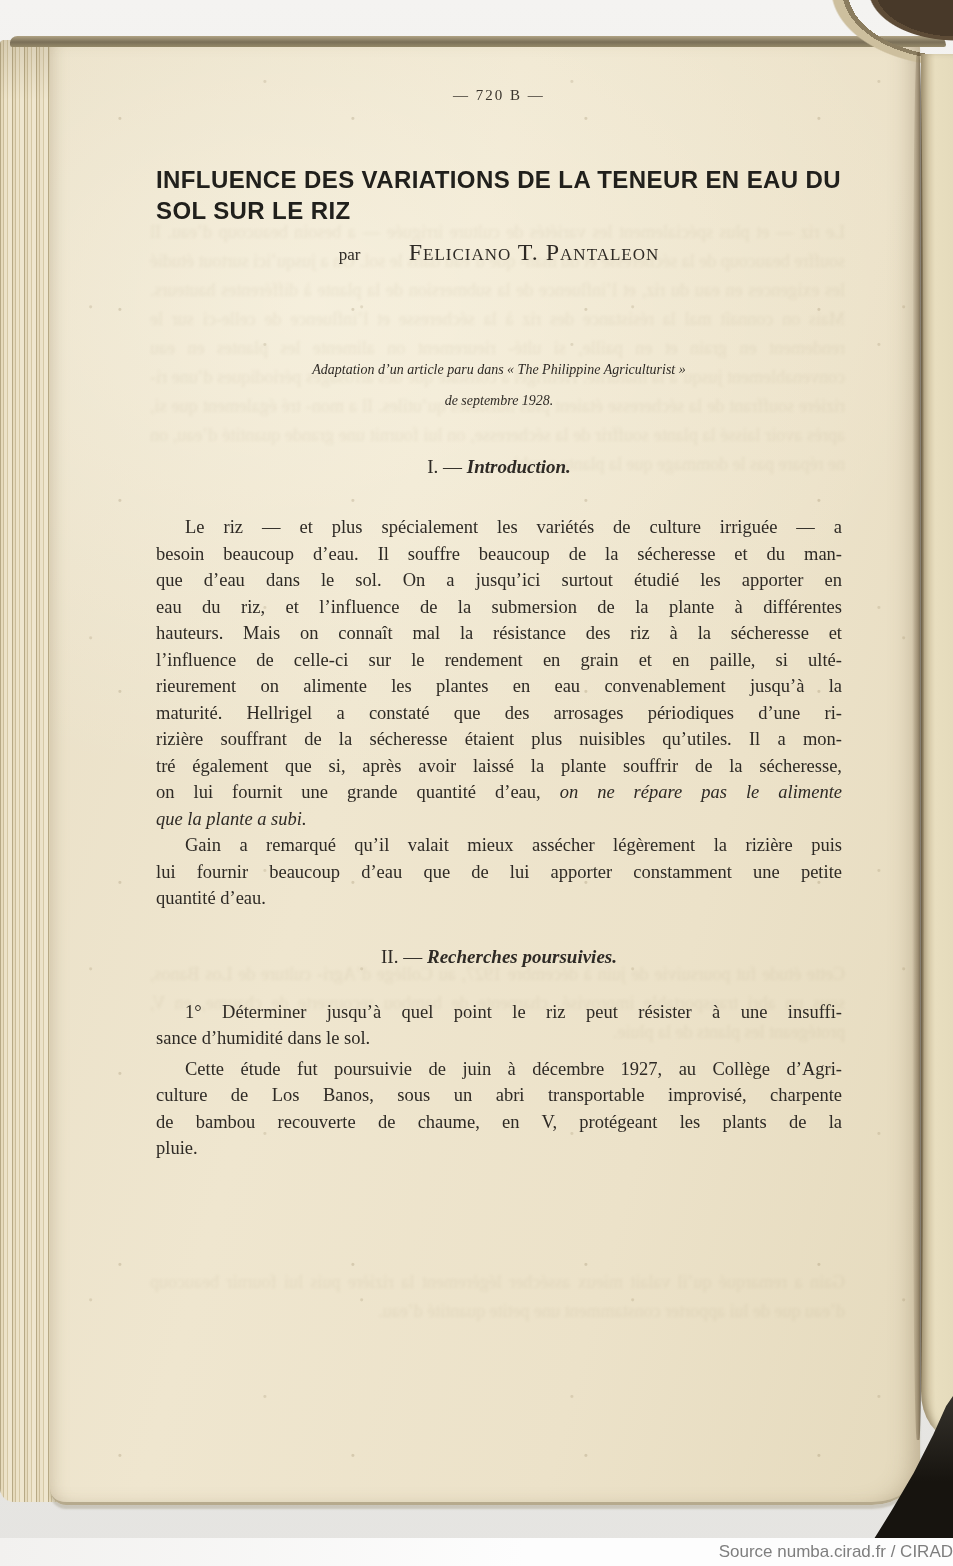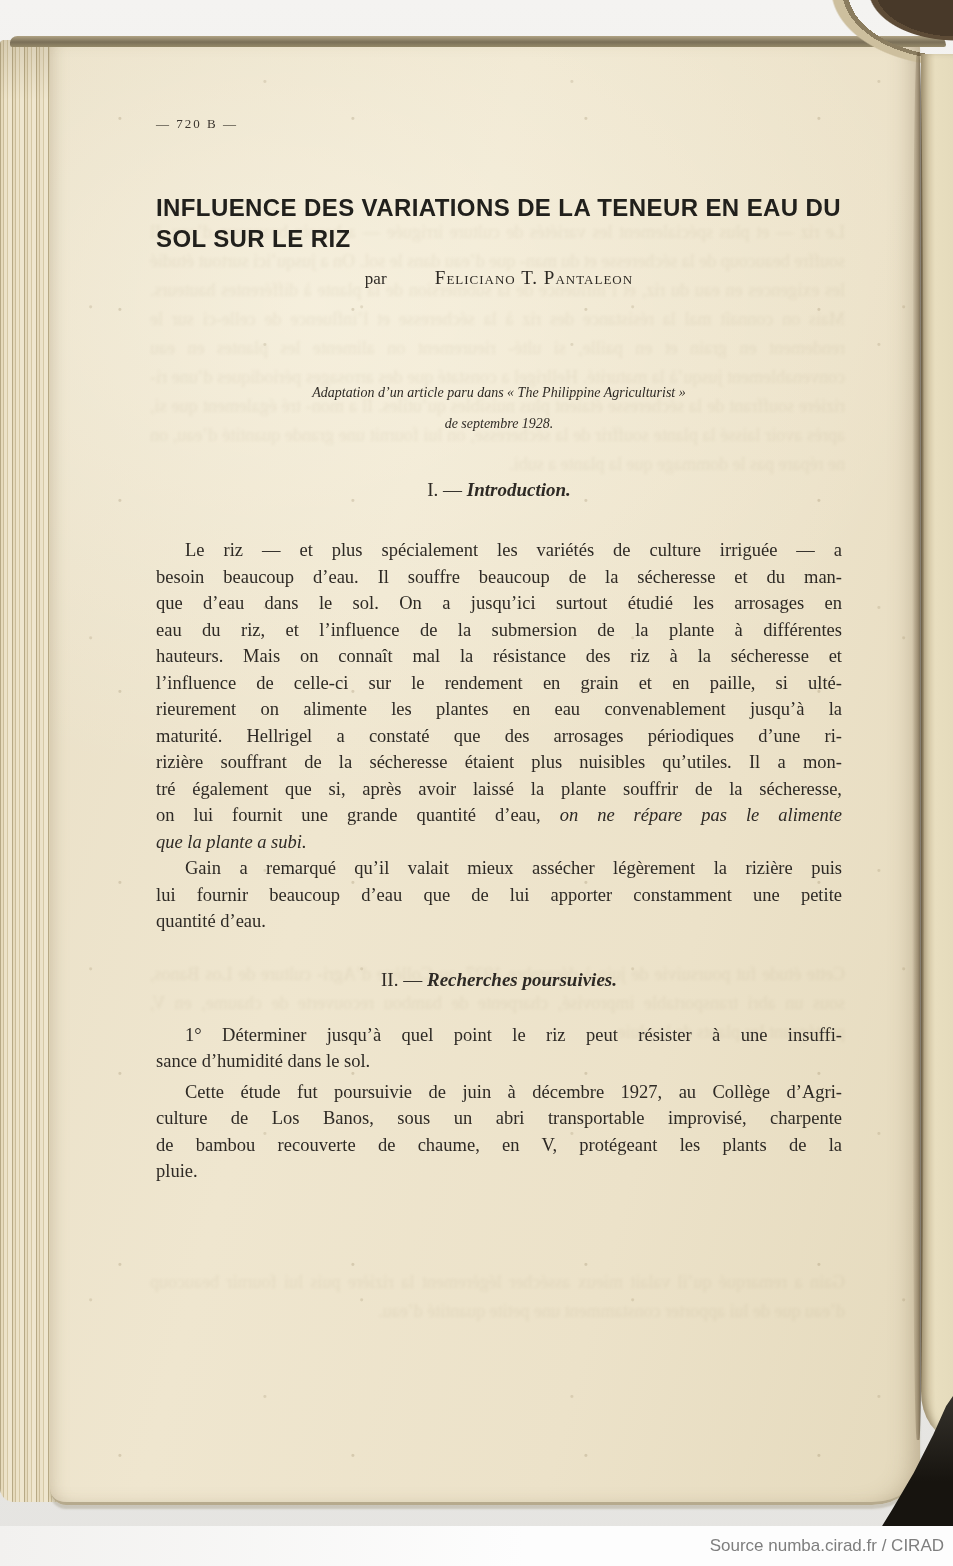--- a/index.html
+++ b/index.html
@@ -70,44 +70,44 @@
     clip-path:polygon(100% 0,100% 100%,20% 100%,38% 80%,60% 54%,80% 27%,93% 7%);
   }
   
   .ghost{
     position:absolute;left:150px;width:695px;overflow:hidden;pointer-events:none;
     transform:scaleX(-1);filter:blur(1.7px);opacity:.11;color:#8d7c55;
     font-size:18px;line-height:29px;text-align:justify;
   }
   
   .content{position:absolute;left:156px;top:0;width:686px;color:#2e2a25;font-size:18.5px;}
-  .pageno{margin-top:116px;font-size:13px;letter-spacing:2px;color:#3a352e;}
+  .pageno{margin-top:87px;text-align:center;font-size:15px;letter-spacing:2px;color:#3a352e;}
   .title{margin-top:60px;font-family:"Liberation Sans",sans-serif;
          font-weight:bold;font-size:24px;line-height:31px;color:#21201c;letter-spacing:.4px;}
   .byline{margin-top:13px;text-align:center;font-size:17px;}
-  .byline .author{font-variant:small-caps;font-size:19px;letter-spacing:1px;margin-left:44px;}
+  .byline .author{font-variant:small-caps;font-size:24px;letter-spacing:1px;margin-left:44px;}
   .note{margin-top:88px;text-align:center;font-style:italic;font-size:14px;line-height:31px;}
   .sec-heading{text-align:center;font-size:19px;}
   .sec-heading .t{font-style:italic;font-weight:bold;}
   #h1{margin-top:40px;}
   #h2{margin-top:34px;}
   .para{line-height:26.5px;}
   .para .line{text-align:justify;text-align-last:justify;}
   .para .line.first{text-indent:29px;}
   .para .line.last{text-align-last:left;}
   .it{font-style:italic;}
   #p1{margin-top:36px;font-family:Liberation Serif, serif;}
   #p3{margin-top:31px;}
   #p4{margin-top:10px;}
   #p5{margin-top:4px;}
   
   .footer{
-    position:absolute;left:0;bottom:0;width:953px;height:40px;box-sizing:border-box;
+    position:absolute;left:0;bottom:0;width:953px;height:28px;box-sizing:border-box;
     background:linear-gradient(90deg,#f2f1ef,#fdfdfd 55%);
-    display:flex;align-items:center;justify-content:flex-end;padding-right:9px;
+    display:flex;align-items:center;justify-content:flex-end;padding-right:0;
     font-family:"Liberation Sans",sans-serif;font-size:17px;color:#7e7e7e;
   }
 </style>
 </head>
 <body>
 
 <div id="stage">
 
   <div class="page-stack"></div>
   <div class="page-main"></div>
@@ -139,21 +139,21 @@
       <div>de septembre 1928.</div>
     </div>
 
     <div class="sec-heading" id="h1">
       <span>I. — </span><span class="t">Introduction.</span>
     </div>
 
     <div class="para" id="p1">
         <div class="line first"><span>Le riz — et plus spécialement les variétés de culture irriguée — a</span></div>
         <div class="line"><span>besoin beaucoup d’eau. Il souffre beaucoup de la sécheresse et du man-</span></div>
-        <div class="line"><span>que d’eau dans le sol. On a jusqu’ici surtout étudié les arrosages en</span></div>
+        <div class="line"><span>que d’eau dans le sol. On a jusqu’ici surtout étudié les apporter en</span></div>
         <div class="line"><span>eau du riz, et l’influence de la submersion de la plante à différentes</span></div>
         <div class="line"><span>hauteurs. Mais on connaît mal la résistance des riz à la sécheresse et</span></div>
         <div class="line"><span>l’influence de celle-ci sur le rendement en grain et en paille, si ulté-</span></div>
         <div class="line"><span>rieurement on alimente les plantes en eau convenablement jusqu’à la</span></div>
         <div class="line"><span>maturité. Hellrigel a constaté que des arrosages périodiques d’une ri-</span></div>
         <div class="line"><span>rizière souffrant de la sécheresse étaient plus nuisibles qu’utiles. Il a mon-</span></div>
         <div class="line"><span>tré également que si, après avoir laissé la plante souffrir de la sécheresse,</span></div>
         <div class="line"><span>on lui fournit une grande quantité d’eau, </span><span class="it">on ne répare pas le alimente</span></div>
         <div class="line last"><span class="it">que la plante a subi.</span></div>
       </div>

